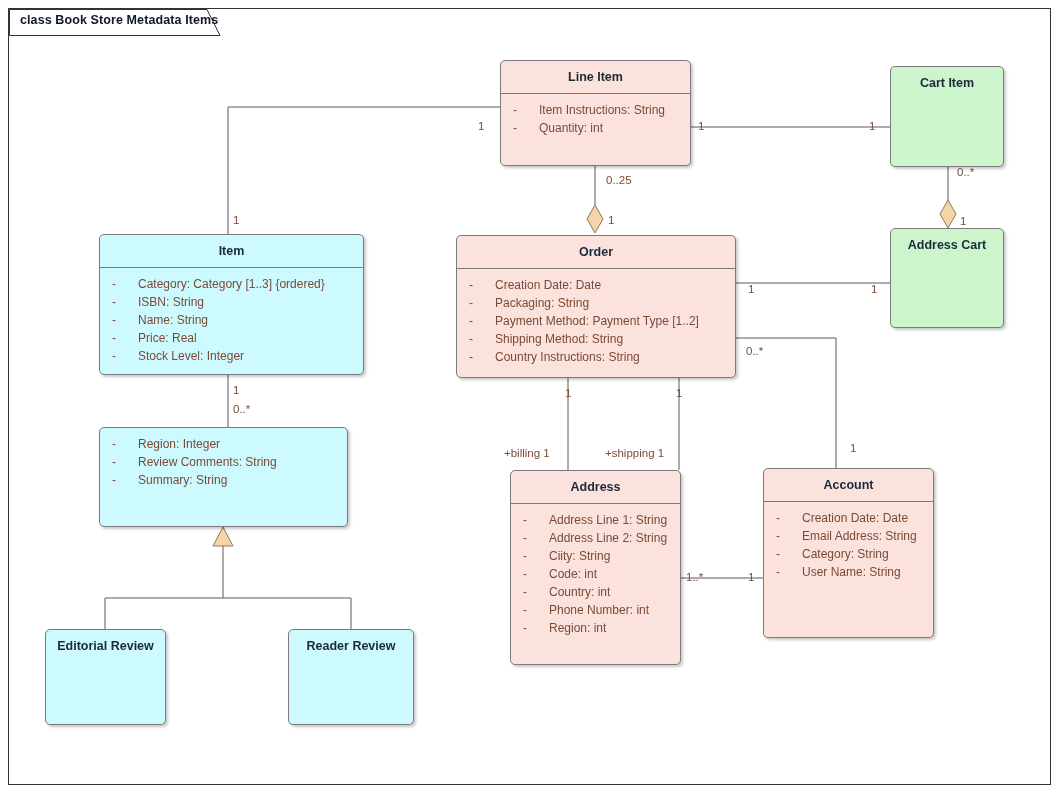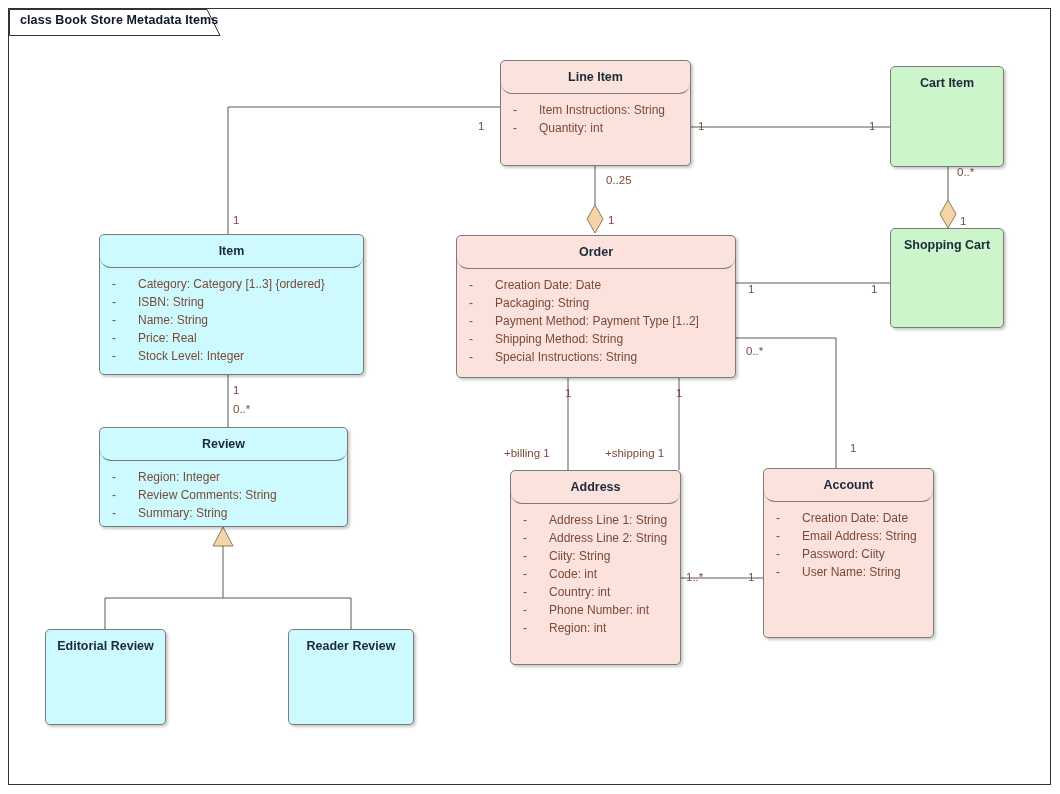--- a/index.html
+++ b/index.html
@@ -10,21 +10,21 @@
   #title-tab svg{display:block;}
   #title-text{position:absolute;left:20px;top:13px;font-size:12.5px;font-weight:bold;color:#0f172a;white-space:nowrap;letter-spacing:.1px;}
 
   .uml-class{position:absolute;box-sizing:border-box;border:1px solid #7b7b7b;border-radius:5px;
              box-shadow:2px 2px 3px rgba(0,0,0,.22);overflow:hidden;}
   .uml-class.pink{background:#fce2dd;}
   .uml-class.cyan{background:#ccfaff;}
   .uml-class.green{background:#ccf5cc;}
   .cls-name{text-align:center;font-size:12.5px;font-weight:bold;color:#1b2a3a;padding-top:9px;
             padding-bottom:9px;line-height:14px;}
-  .uml-class.compart .cls-name{border-bottom:1px solid #7b7b7b;border-radius:11px;}
+  .uml-class.compart .cls-name{border-bottom:1px solid #7b7b7b;}
   .attrs{padding:7px 0 6px 0;}
   .attr{font-size:12px;color:#7a4a35;line-height:18px;padding-left:12px;white-space:nowrap;display:flex;}
   .attr .vis{width:26px;display:inline-block;color:#7a4a35;}
   .attr .txt{display:inline-block;}
 
   .lbl{position:absolute;font-size:11.5px;color:#7a4a35;white-space:nowrap;line-height:12px;}
 
   svg.edges{position:absolute;left:0;top:0;width:1060px;height:794px;pointer-events:none;}
   svg.edges line, svg.edges path, svg.edges polyline{stroke:#5b5b5b;stroke-width:1;fill:none;}
   .diamond{fill:#f5d5a8;stroke:#8a7a5a;stroke-width:1;}
@@ -134,31 +134,30 @@
       <div class="attr">
         <span class="vis">-</span>
         <span class="txt">Payment Method: Payment Type [1..2]</span>
       </div>
       <div class="attr">
         <span class="vis">-</span>
         <span class="txt">Shipping Method: String</span>
       </div>
       <div class="attr">
         <span class="vis">-</span>
-        <span class="txt">Special Instructions: String</span>
+        <span class="txt">Country Instructions: String</span>
       </div>
     </div>
   </div>
 
   <div class="uml-class green" style="left:890px;top:228px;width:114px;height:100px;">
-    <div class="cls-name">Shopping Cart</div>
+    <div class="cls-name">Address Cart</div>
   </div>
 
   <div class="uml-class cyan compart" style="left:99px;top:427px;width:249px;height:100px;">
-    <div class="cls-name">Review</div>
     <div class="attrs">
       <div class="attr">
         <span class="vis">-</span>
         <span class="txt">Region: Integer</span>
       </div>
       <div class="attr">
         <span class="vis">-</span>
         <span class="txt">Review Comments: String</span>
       </div>
       <div class="attr">
@@ -208,21 +207,21 @@
       <div class="attr">
         <span class="vis">-</span>
         <span class="txt">Creation Date: Date</span>
       </div>
       <div class="attr">
         <span class="vis">-</span>
         <span class="txt">Email Address: String</span>
       </div>
       <div class="attr">
         <span class="vis">-</span>
-        <span class="txt">Password: Ciity</span>
+        <span class="txt">Category: String</span>
       </div>
       <div class="attr">
         <span class="vis">-</span>
         <span class="txt">User Name: String</span>
       </div>
     </div>
   </div>
 
   <div class="uml-class cyan" style="left:45px;top:629px;width:121px;height:96px;">
     <div class="cls-name">Editorial Review</div>

